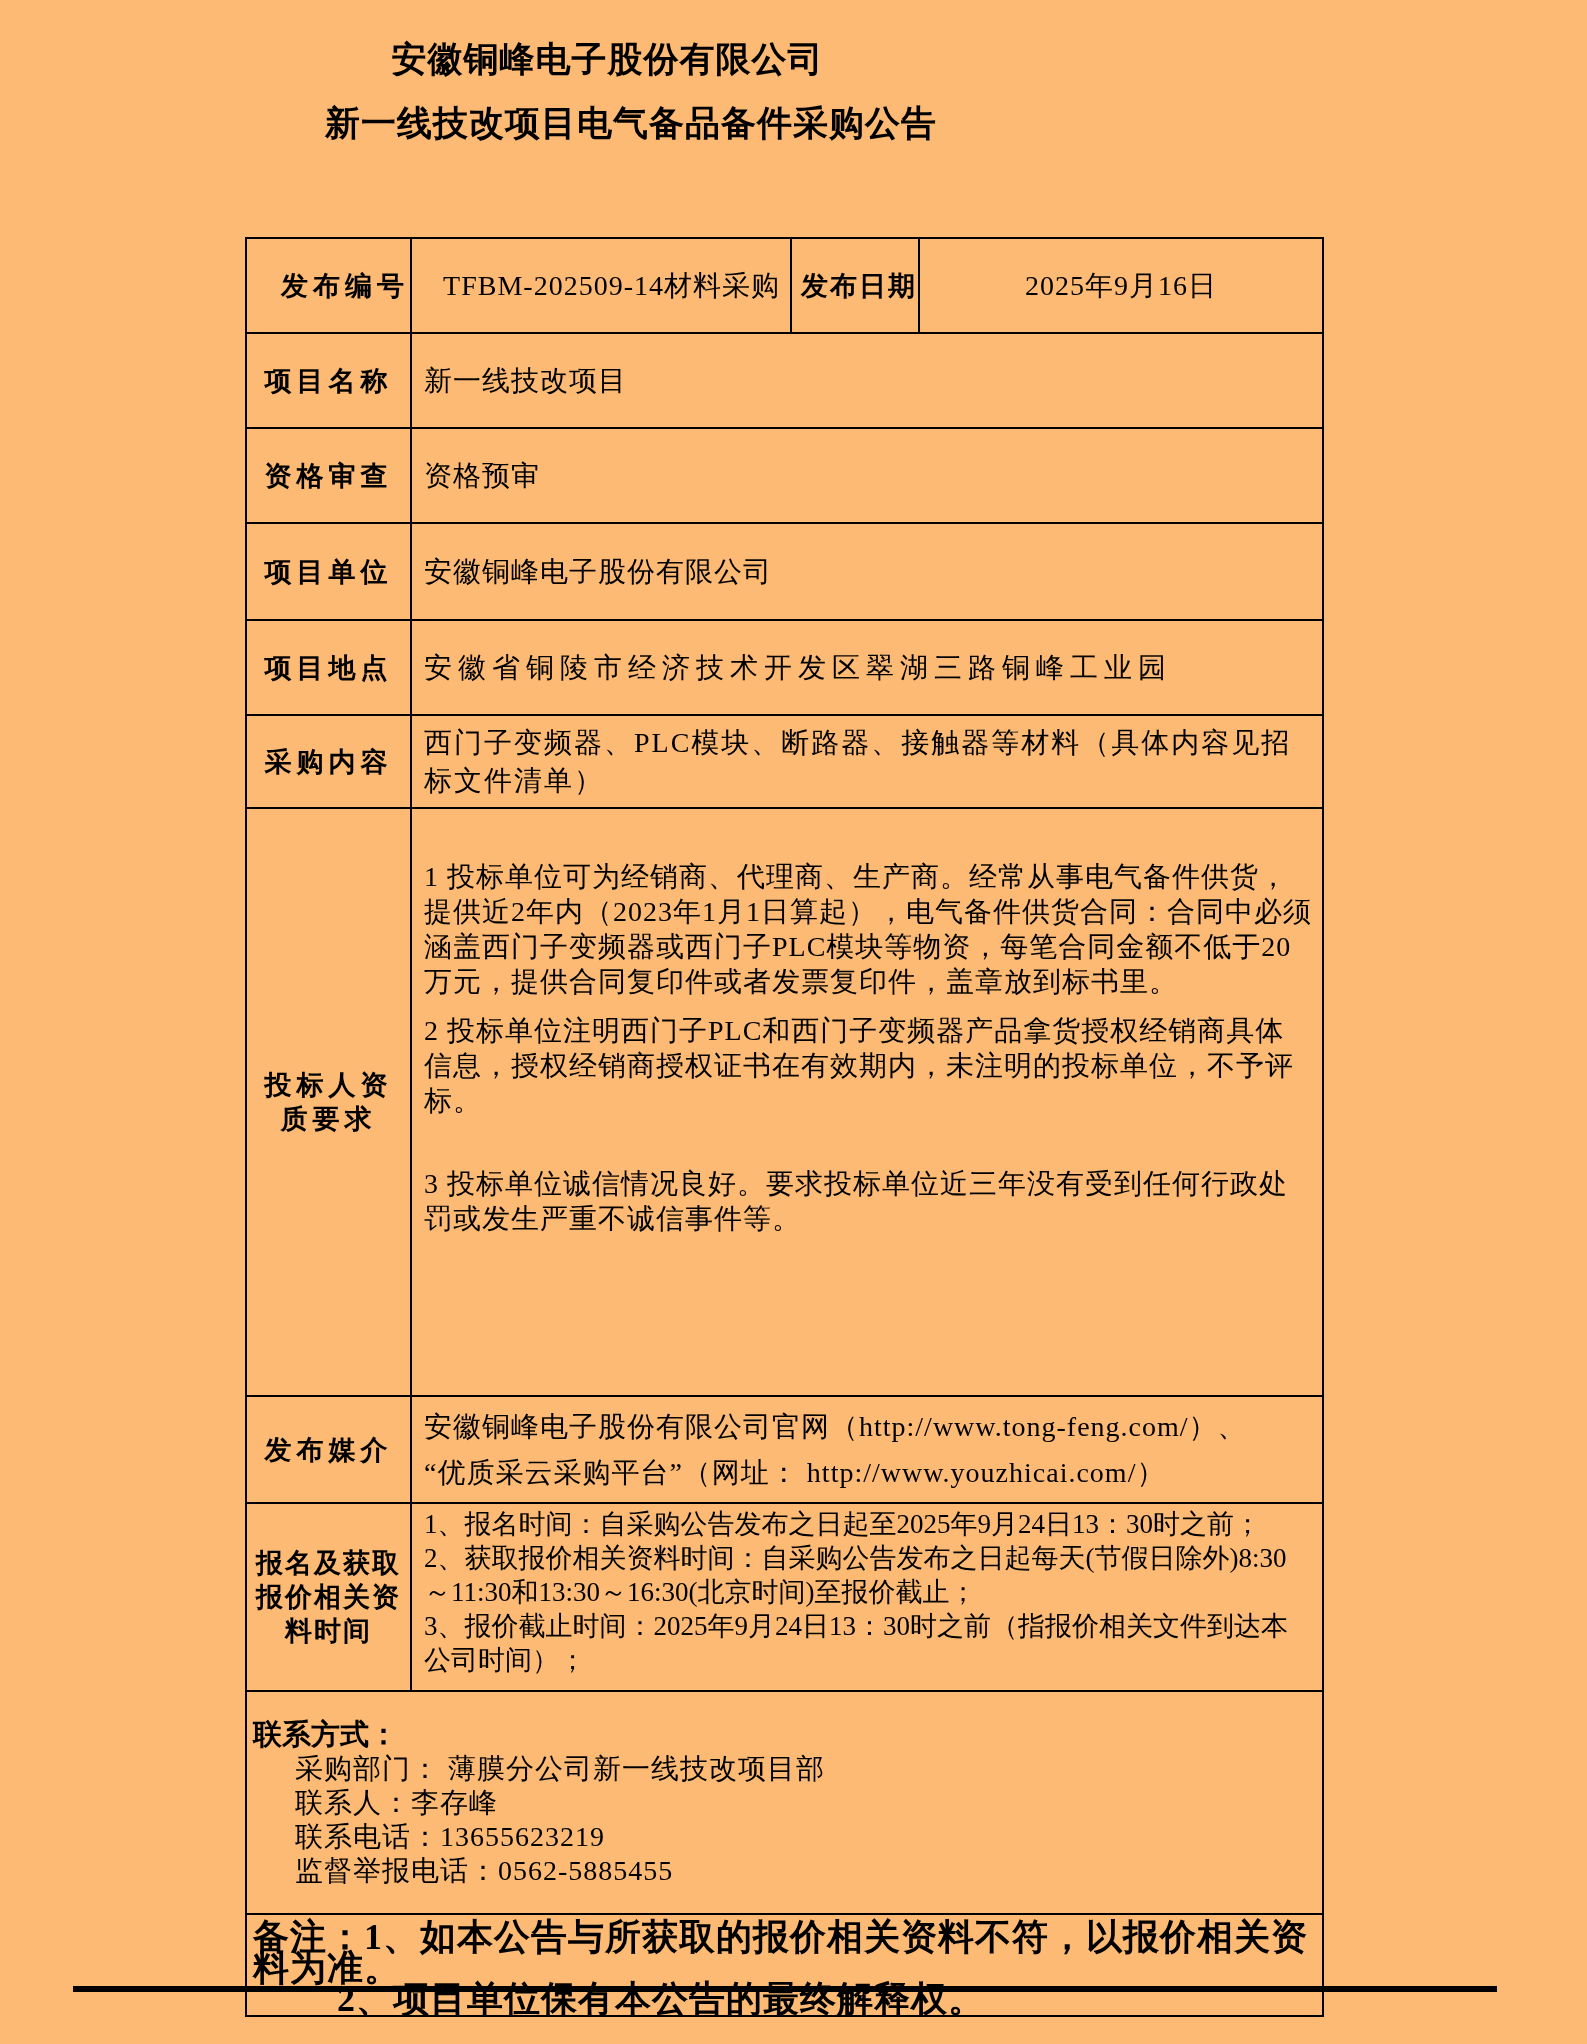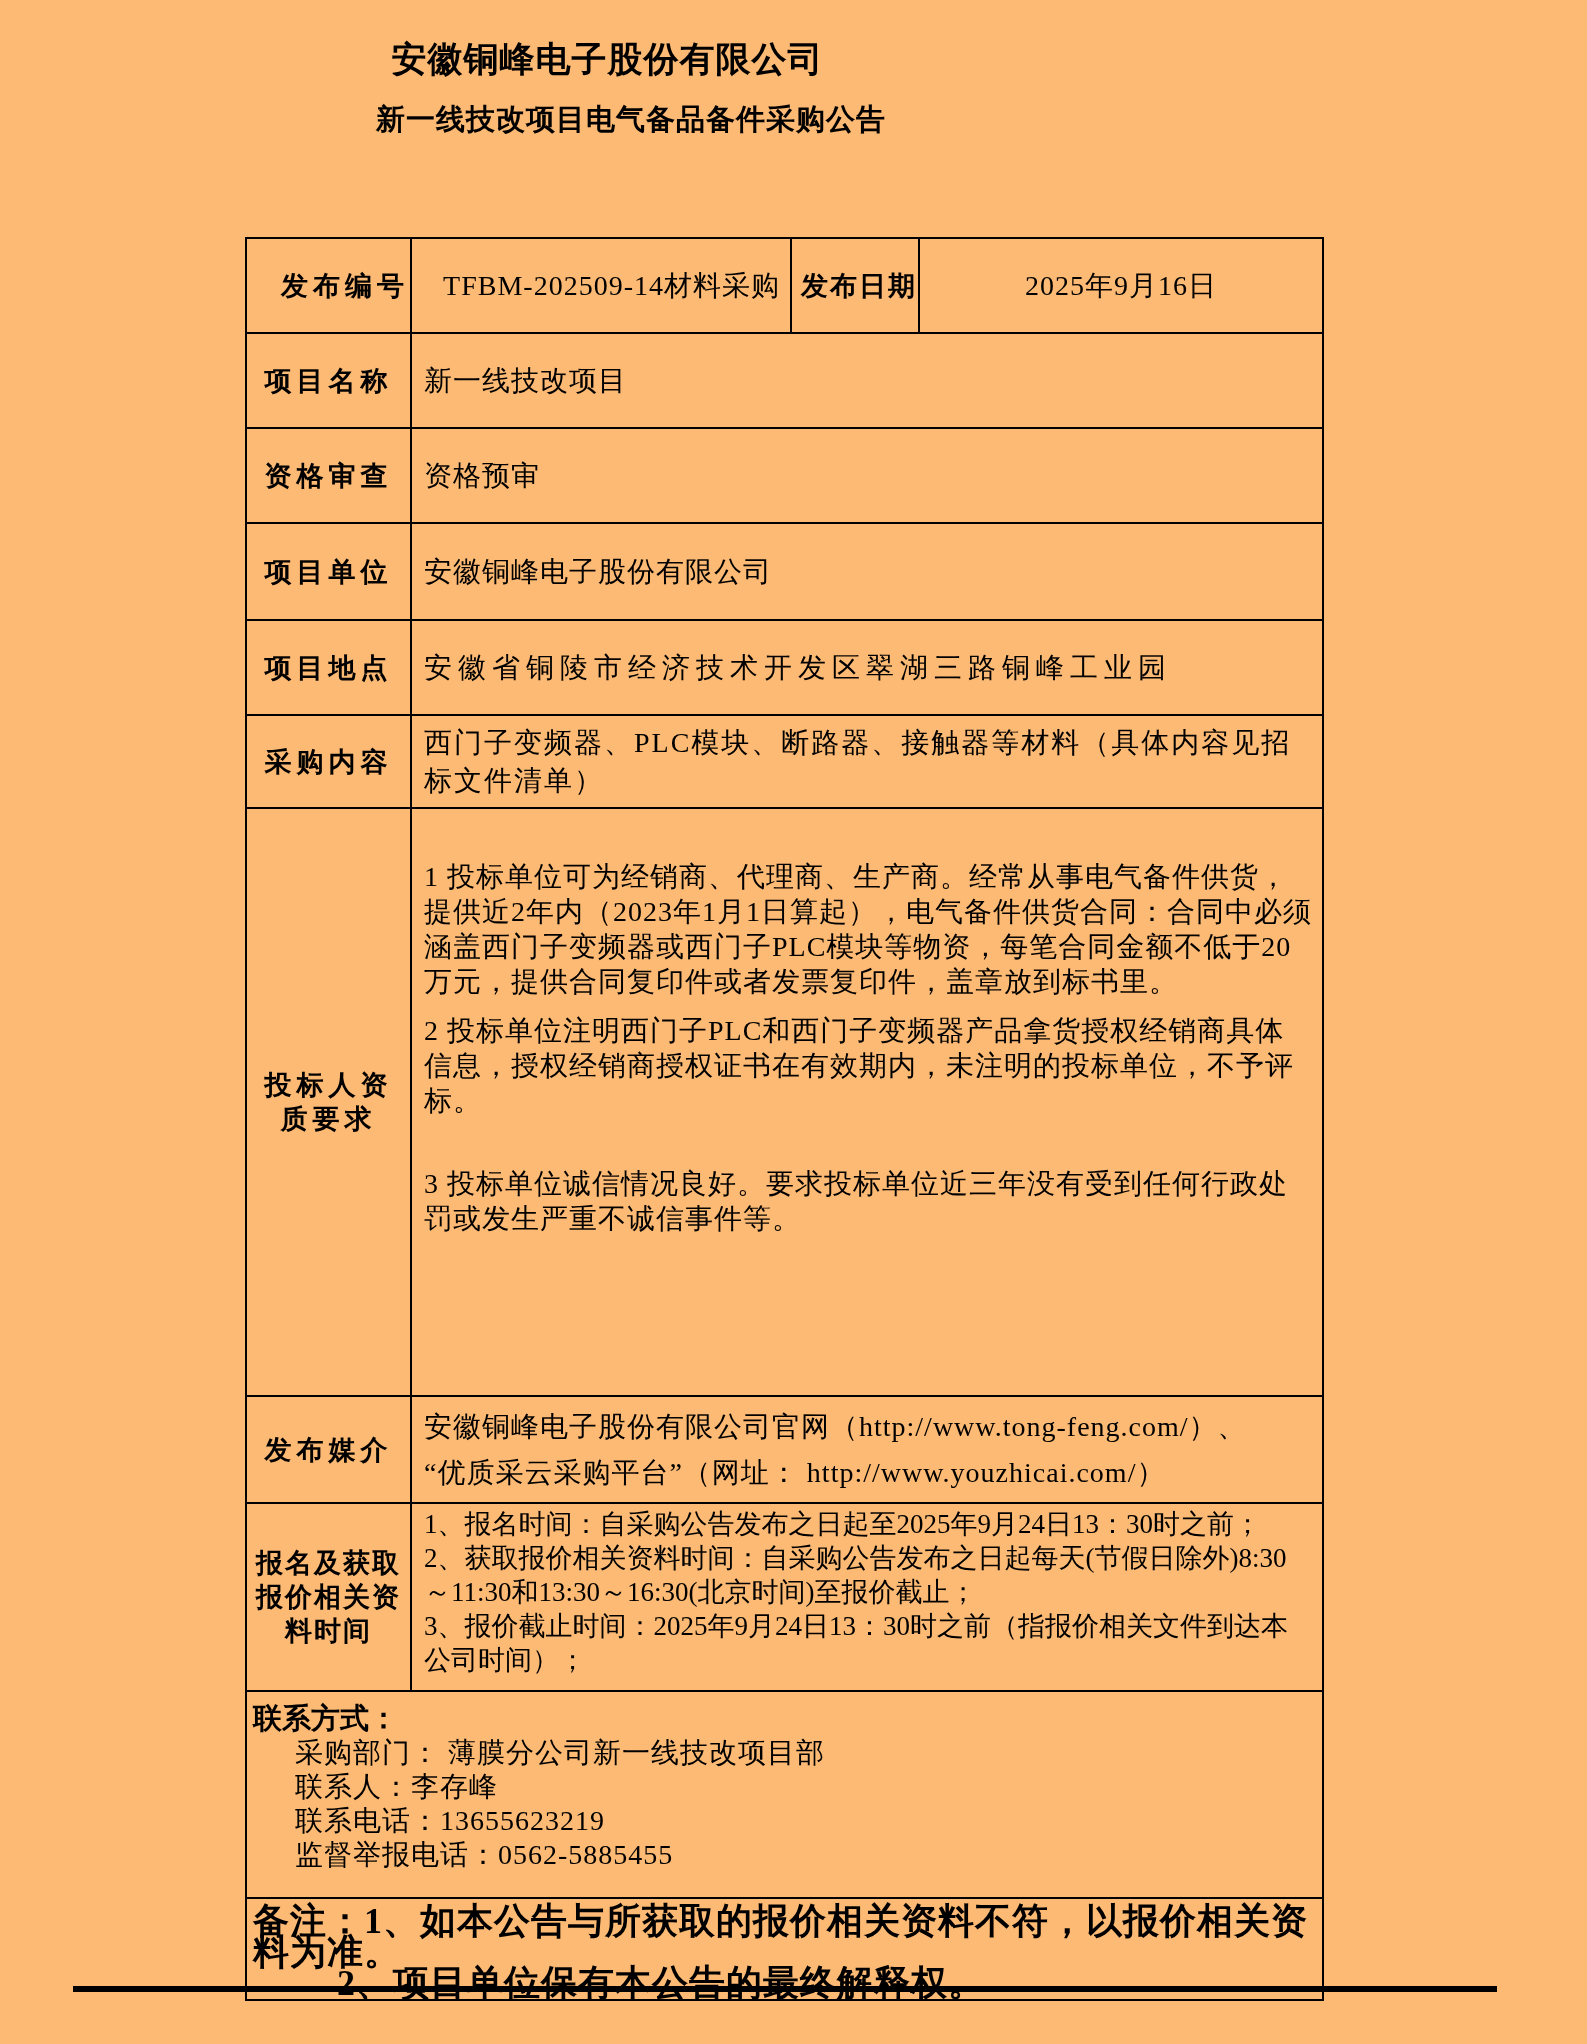--- a/index.html
+++ b/index.html
@@ -7,21 +7,21 @@
     position:relative; width:1587px; height:2044px; background:#fdba74;
     color:#000; font-family:"Liberation Serif", serif; overflow:hidden;
   }
   .title {
     position:absolute; top:36px; left:0; width:1215px; text-align:center;
     font-size:35px; font-weight:bold; letter-spacing:1px;
     font-family:"Liberation Sans", sans-serif;
   }
   .subtitle {
     position:absolute; top:100px; left:0; width:1262px; text-align:center;
-    font-size:29px; font-weight:bold; letter-spacing:1px;
+    font-size:35px; font-weight:bold; letter-spacing:1px;
     font-family:"Liberation Sans", sans-serif;
   }
   table.main-table {
     position:absolute; left:245px; top:237px; width:1077px;
     border-collapse:collapse; table-layout:fixed;
   }
   td { border:2px solid #000; vertical-align:middle; overflow:hidden; }
   td.lbl {
     font-weight:bold; text-align:center; font-size:27px; letter-spacing:5px;
     line-height:34px;
@@ -42,21 +42,21 @@
   tr.r10 td { height:197px; }
   tr.r11 td { height:76px; }
   td.qual { vertical-align:top; padding-top:50px; }
   td.qual p { margin:0 0 14px 0; line-height:35px; }
   td.qual p:nth-of-type(2) { margin-bottom:48px; }
   td.qual p:nth-of-type(3) { margin-bottom:0; }
   td.media { letter-spacing:1px; }
   td.media div { line-height:46px; }
   td.signup { vertical-align:top; padding-top:3px; font-size:27px; letter-spacing:0; }
   td.signup div { line-height:34px; }
-  td.contact-cell { vertical-align:top; padding:8px 10px 0 6px; font-size:28px; }
+  td.contact-cell { vertical-align:top; padding:24px 10px 0 6px; font-size:28px; }
   .contact-header { font-weight:bold; font-size:29px; line-height:36px; }
   .contact-line { padding-left:42px; line-height:34px; letter-spacing:1px; }
   td.remarks-cell { vertical-align:top; padding:7px 8px 0 6px; font-weight:bold; font-size:36px; }
   .remark-line { line-height:31px; letter-spacing:1px; }
   .remark-line.indent { padding-left:84px; }
   .footer-rule {
     position:absolute; left:73px; top:1986px; width:1424px; height:6px;
     background:#000;
   }
 </style>

